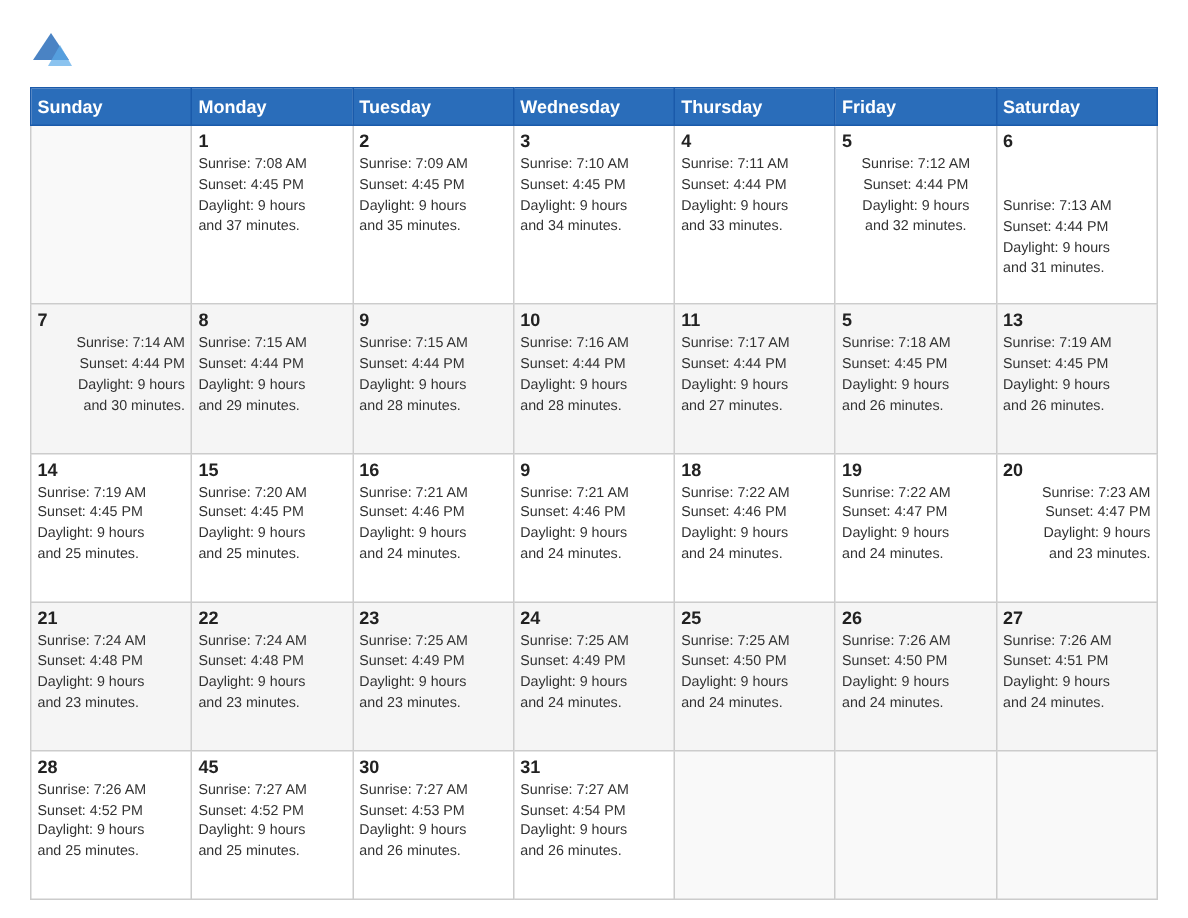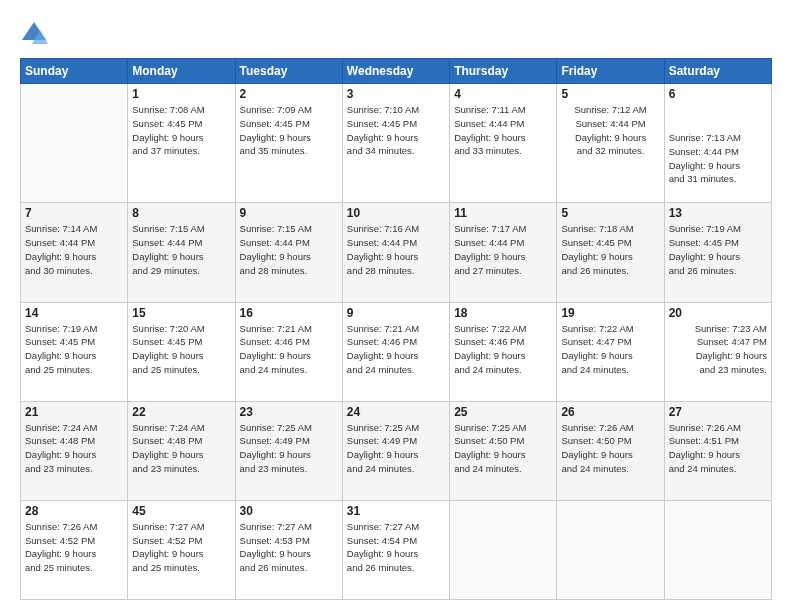--- a/index.html
+++ b/index.html
@@ -183,21 +183,21 @@
             <span class="day-num">6</span>
             <div class="day-detail" style="white-space: pre-line; margin-top: 30px;">Sunrise: 7:13 AM
 Sunset: 4:44 PM
 Daylight: 9 hours
 and 31 minutes.</div>
           </td>
         </tr>
         <tr>
           <td>
             <span class="day-num">7</span>
-            <div class="day-detail" style="white-space: pre-line;">Sunrise: 7:14 AM
+            <div class="day-detail" style="white-space: pre-line; text-align: right;">Sunrise: 7:14 AM
 Sunset: 4:44 PM
 Daylight: 9 hours
 and 30 minutes.</div>
           </td>
           <td>
             <span class="day-num">8</span>
             <div class="day-detail" style="white-space: pre-line;">Sunrise: 7:15 AM
 Sunset: 4:44 PM
 Daylight: 9 hours
 and 29 minutes.</div>

